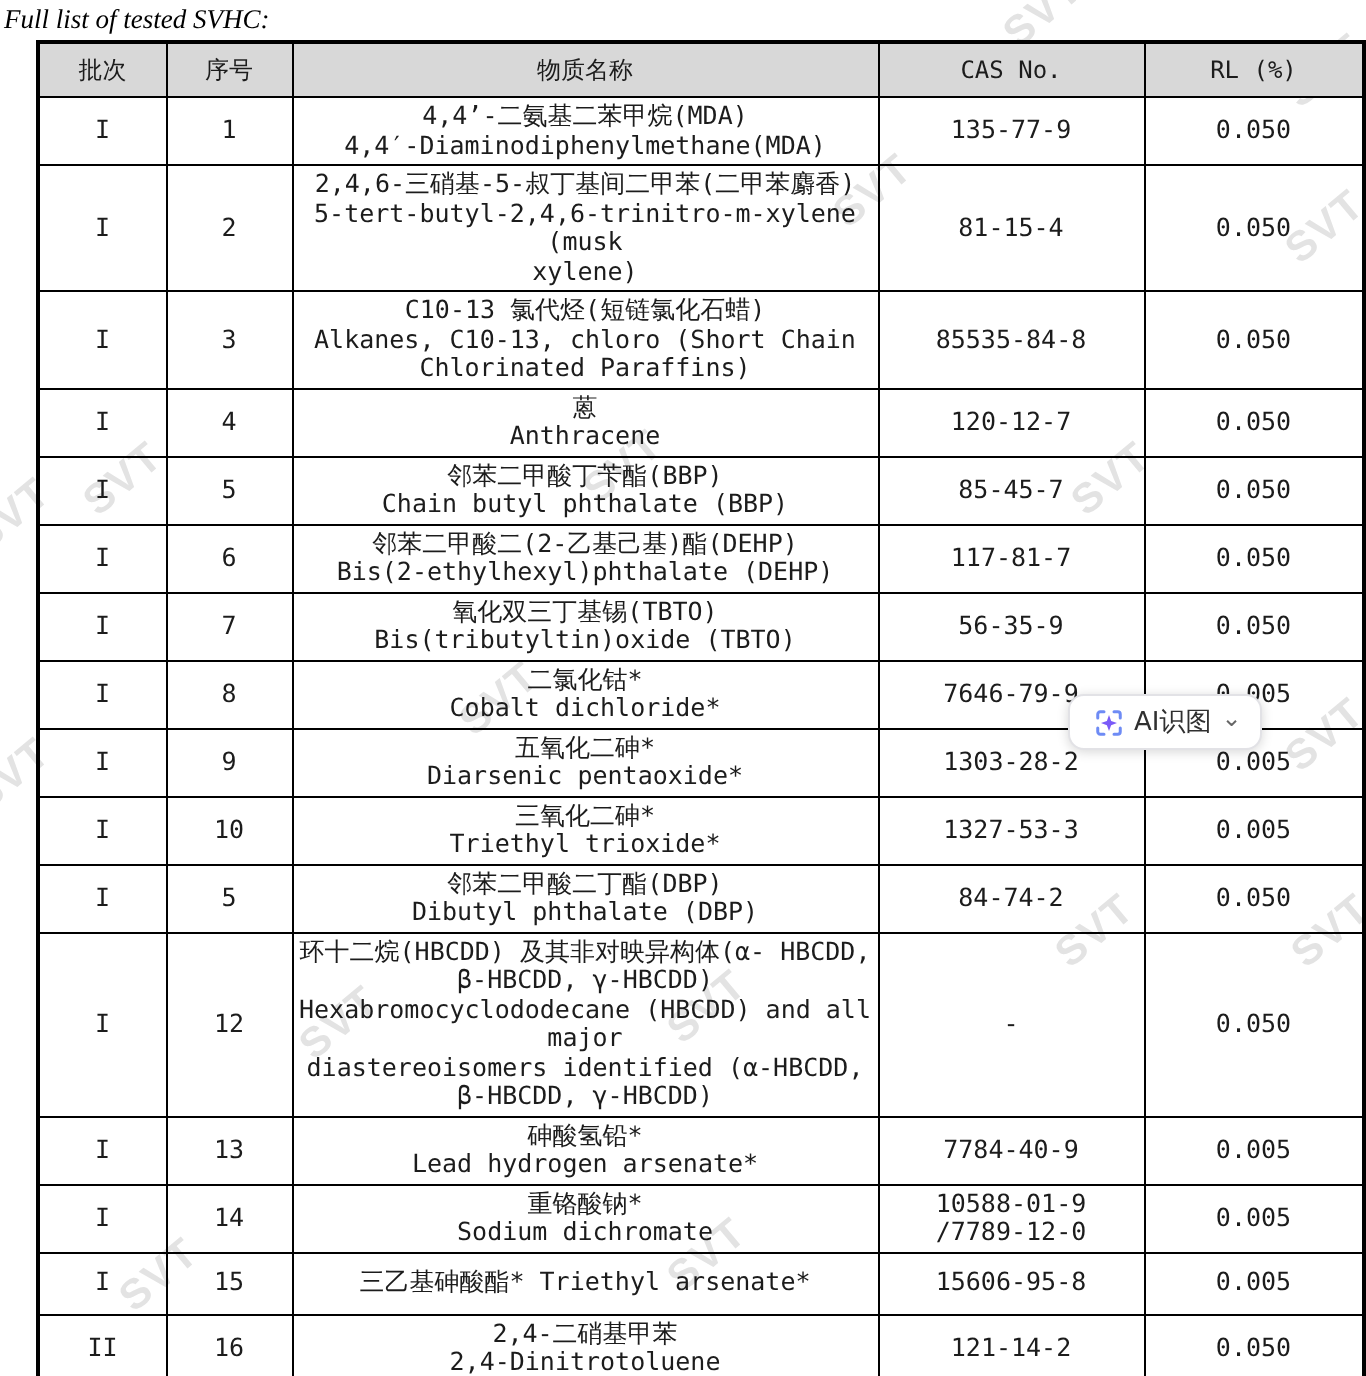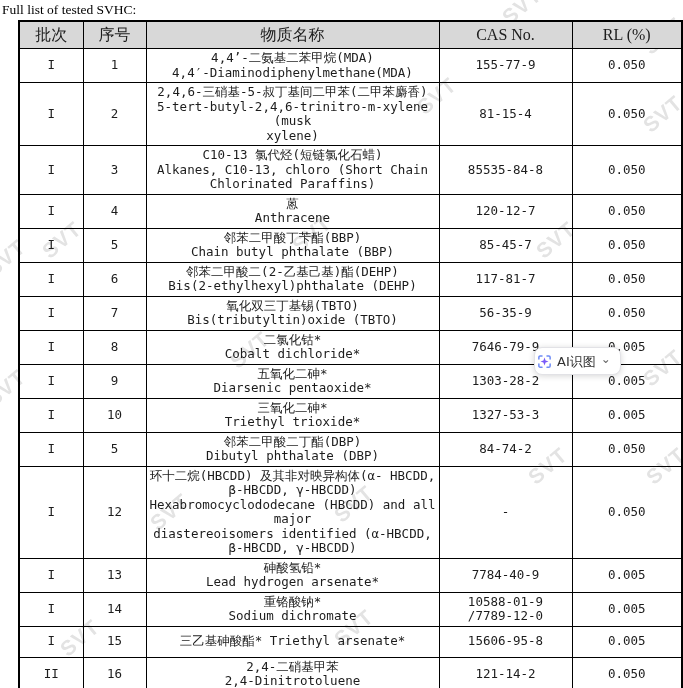--- a/index.html
+++ b/index.html
@@ -5,54 +5,54 @@
   html,body{margin:0;padding:0}
   body{
     width:683px;height:688px;position:relative;overflow:hidden;
     background:#ffffff;
     font-family:"DejaVu Sans Mono","Liberation Mono",monospace;
     color:#1c1c1c;
   }
   .page-title{
     position:absolute;left:2px;top:2px;
     font-family:"Liberation Serif","DejaVu Serif",serif;
-    font-size:13.5px;color:#000;
+    font-size:13.5px;color:#000;font-style:italic;
   }
   
   table.svhc{
     position:absolute;left:18px;top:20px;width:663px;
     border-collapse:collapse;table-layout:fixed;
     border:2px solid #000;z-index:1;background:transparent;
   }
   table.svhc th,table.svhc td{
     border:1px solid #000;
     text-align:center;vertical-align:middle;
     font-size:12.5px;line-height:14.5px;
     padding:2px 1px;overflow:hidden;
     white-space:pre-line;
     font-weight:normal;
   }
   table.svhc thead th{
-    background:#d8d8d8;height:22px;font-size:16px;white-space:nowrap;font-family:Liberation Serif, serif;
+    background:#d8d8d8;height:22px;font-size:12px;white-space:nowrap;
   }
   table.svhc td{height:26px}
   td.align-left{text-align:left}
   
   .wm{
     position:absolute;z-index:0;pointer-events:none;
     font-family:"Liberation Sans","DejaVu Sans",sans-serif;
     font-weight:bold;font-size:21px;letter-spacing:1px;
     color:#d2d2d2;opacity:.62;
     transform:rotate(-40deg);
   }
   
   .ai-btn{
     position:absolute;left:534px;top:347px;z-index:6;
     height:26px;display:flex;align-items:center;gap:5px;
-    padding:0 9px 0 2px;background:#ffffff;
+    padding:0 9px 0 12px;background:#ffffff;
     border:1px solid #e2e2e6;border-radius:8px;
     box-shadow:0 1px 6px rgba(0,0,0,.16);
     cursor:pointer;user-select:none;
   }
   .ai-btn .ai-label{
     font-family:"DejaVu Sans","Liberation Sans",sans-serif;
     font-size:13px;color:#303030;line-height:1;
   }
   .ai-btn .chev{
     font-family:"DejaVu Sans",sans-serif;
@@ -99,21 +99,21 @@
       <th>CAS No.</th>
       <th>RL (%)</th>
     </tr>
   </thead>
   <tbody id="svhc-tbody">
       <tr>
         <td>I</td>
         <td>1</td>
         <td>4,4’-二氨基二苯甲烷(MDA)
 4,4′-Diaminodiphenylmethane(MDA)</td>
-        <td>155-77-9</td>
+        <td>135-77-9</td>
         <td>0.050</td>
       </tr>
       <tr>
         <td>I</td>
         <td>2</td>
         <td>2,4,6-三硝基-5-叔丁基间二甲苯(二甲苯麝香)
 5-tert-butyl-2,4,6-trinitro-m-xylene (musk
 xylene)</td>
         <td>81-15-4</td>
         <td>0.050</td>

